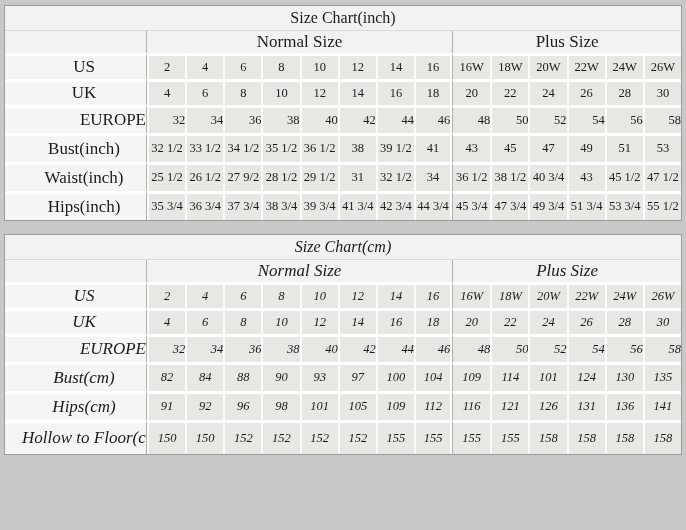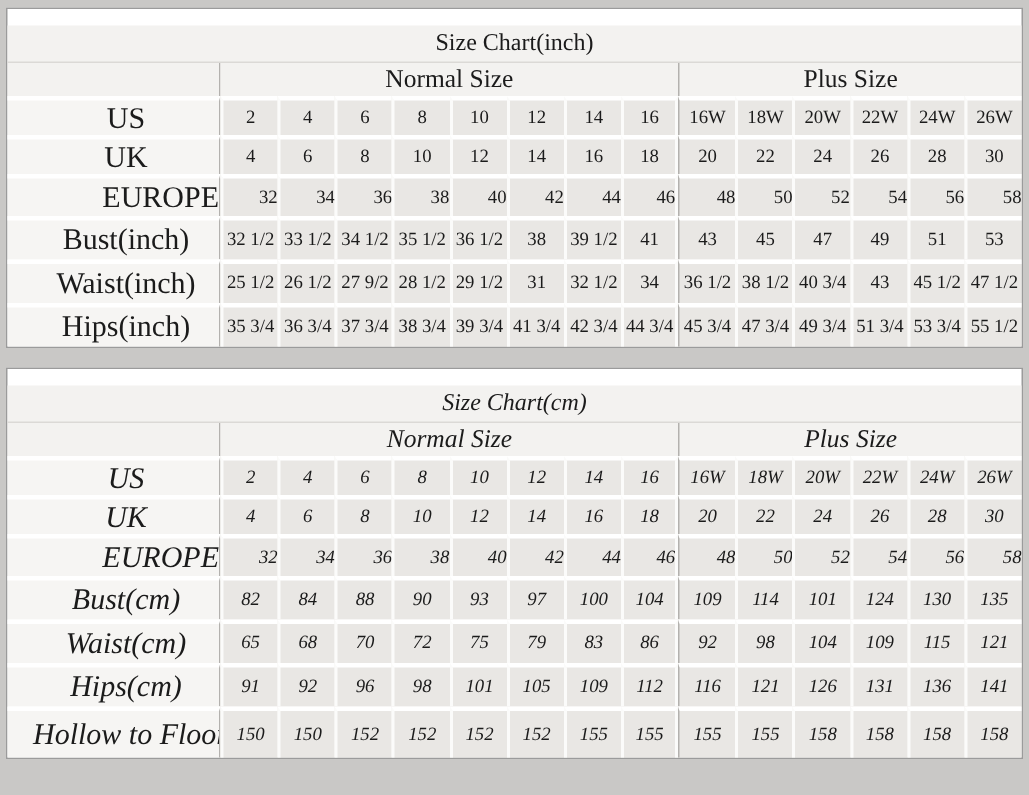--- a/index.html
+++ b/index.html
@@ -11,35 +11,35 @@
   body{
     width:686px;height:530px;box-sizing:border-box;
     padding:5px 4px;background:var(--page-bg);
     font-family:"Liberation Serif","DejaVu Serif",serif;color:var(--text);
   }
   .chart-wrap{
     border:1px solid var(--border);
     background:var(--panel-bg);
   }
   .chart-wrap + .chart-wrap{margin-top:13px;font-style:italic;}
-  table{width:100%;border-collapse:separate;border-spacing:0;table-layout:fixed;margin-top:11px;}
+  table{width:100%;border-collapse:separate;border-spacing:0;table-layout:fixed;}
   col.c-label{width:142px;}
   td{
     text-align:center;vertical-align:middle;white-space:nowrap;overflow:hidden;
     padding:0;line-height:1.1;
   }
   td.title-cell{
     background:var(--header-bg);font-size:16px;height:24px;
     border-bottom:1px solid var(--title-underline);
   }
   td.grp{background:var(--header-bg);font-size:17px;height:22px;}
   td.corner{background:var(--header-bg);border-right:1px solid var(--divider);}
   td.grp-plus{border-left:1px solid var(--divider);}
   td.lbl{
-    background:var(--label-bg);font-size:20px;
+    background:var(--label-bg);font-size:17px;
     border-top:3px solid var(--panel-bg);
     border-right:1px solid var(--divider);
     padding-left:17px;
   }
   td.val{
     background:var(--cell-bg);font-size:12.5px;
     border-top:3px solid var(--panel-bg);
     border-left:2px solid var(--separator);
   }
   td.val.last-normal{border-right:2px solid var(--separator);}
@@ -276,37 +276,20 @@
             <td class="val">100</td>
             <td class="val last-normal">104</td>
             <td class="val plus-first">109</td>
             <td class="val">114</td>
             <td class="val">101</td>
             <td class="val">124</td>
             <td class="val">130</td>
             <td class="val">135</td>
           </tr>
           <tr class="r-b">
-            <td class="lbl">Waist(cm)</td>
-            <td class="val">65</td>
-            <td class="val">68</td>
-            <td class="val">70</td>
-            <td class="val">72</td>
-            <td class="val">75</td>
-            <td class="val">79</td>
-            <td class="val">83</td>
-            <td class="val last-normal">86</td>
-            <td class="val plus-first">92</td>
-            <td class="val">98</td>
-            <td class="val">104</td>
-            <td class="val">109</td>
-            <td class="val">115</td>
-            <td class="val">121</td>
-          </tr>
-          <tr class="r-b">
             <td class="lbl">Hips(cm)</td>
             <td class="val">91</td>
             <td class="val">92</td>
             <td class="val">96</td>
             <td class="val">98</td>
             <td class="val">101</td>
             <td class="val">105</td>
             <td class="val">109</td>
             <td class="val last-normal">112</td>
             <td class="val plus-first">116</td>

